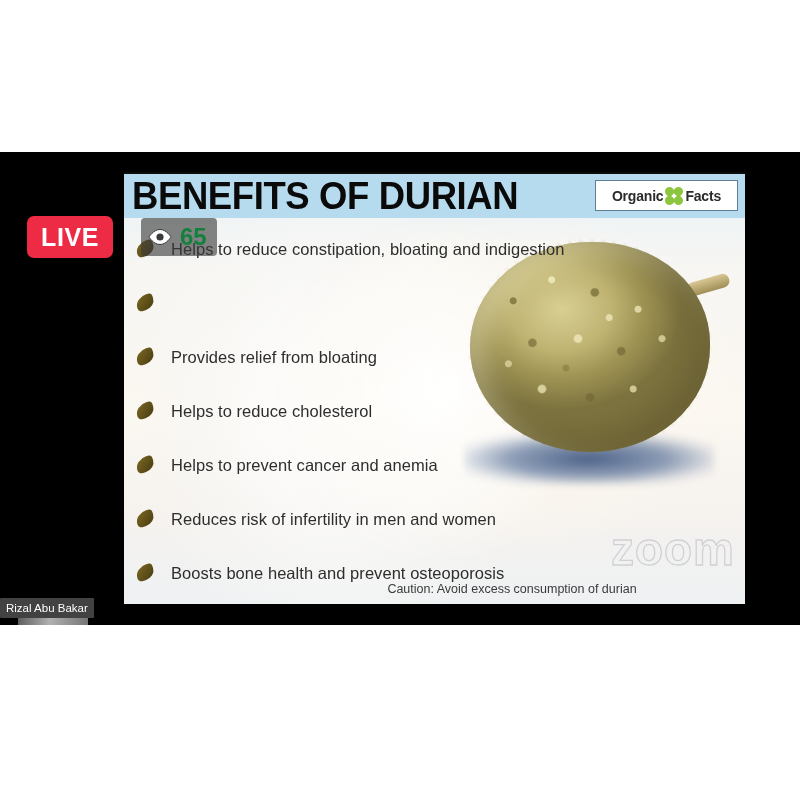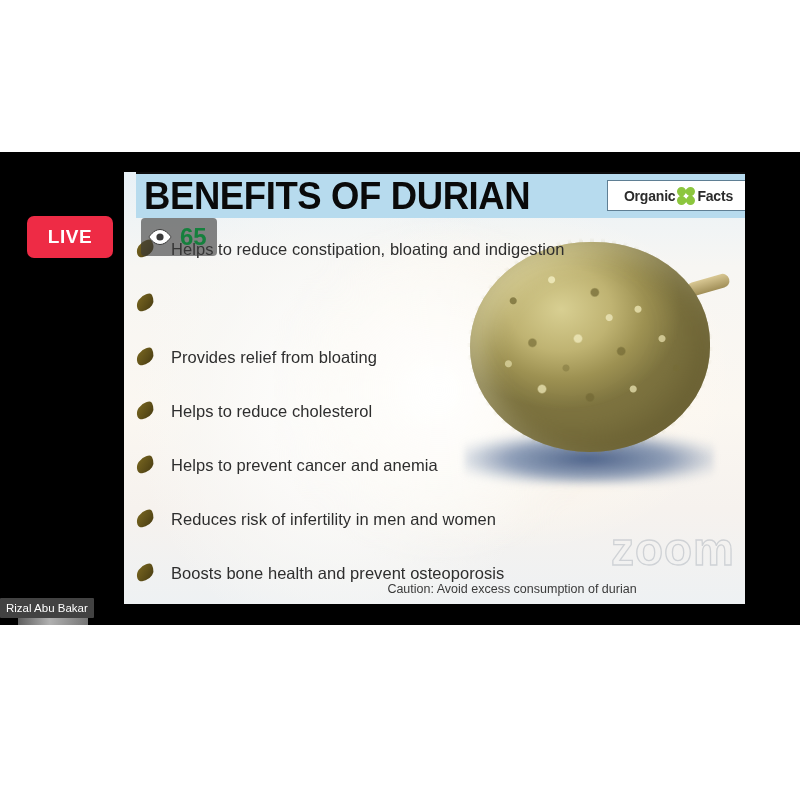--- a/index.html
+++ b/index.html
@@ -46,21 +46,20 @@
     filter:blur(1px);
   }
 
   
   #title-band{
     position:absolute;
     left:0; top:0;
     width:621px; height:44px;
     background:#b7dbee;
     border-top:2px solid #0c0c0c;
-    margin-left:12px;
   }
   #title-text{
     position:absolute;
     left:8px; top:0px;
     height:44px; line-height:44px;
     font-size:38px;
     font-weight:700;
     letter-spacing:-0.4px;
     color:#0a0a0a;
     white-space:nowrap;
@@ -220,21 +219,21 @@
     position:absolute;
     left:27px; top:216px;
     width:86px;height:42px;
     background:#ee2b45;
     border-radius:7px;
     display:flex;align-items:center;justify-content:center;
     box-shadow:0 1px 3px rgba(0,0,0,0.25);
   }
   #live-label{
     color:#ffffff;
-    font-size:19px;
+    font-size:25px;
     font-weight:700;
     letter-spacing:0.6px;
   }
 
   #viewer-pill{
     position:absolute;
     left:141px; top:218px;
     height:38px;
     padding:0 10px 0 6px;
     background:rgba(58,58,58,0.62);

